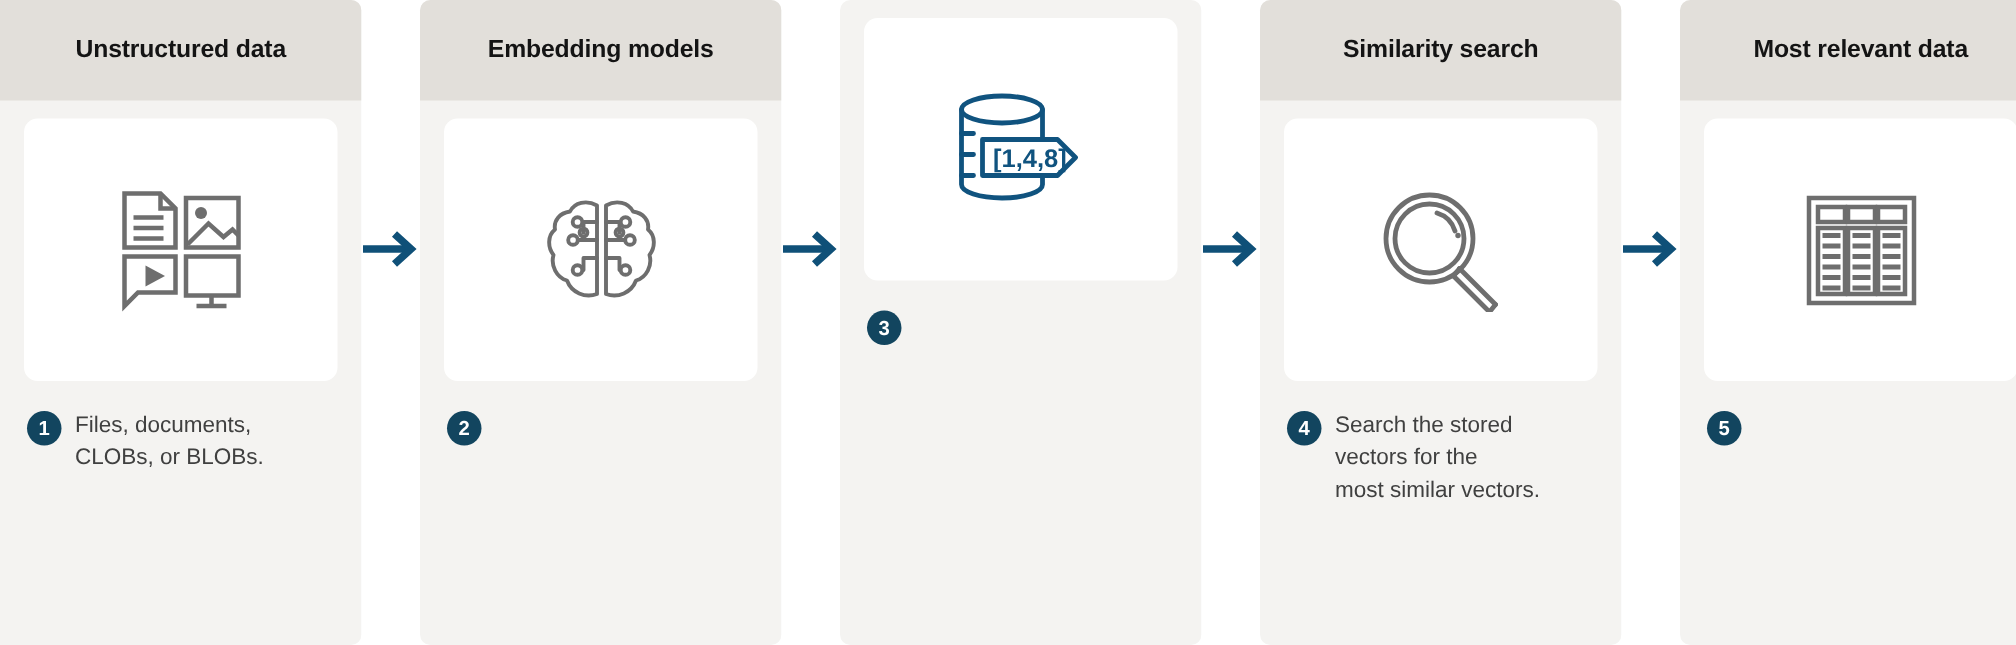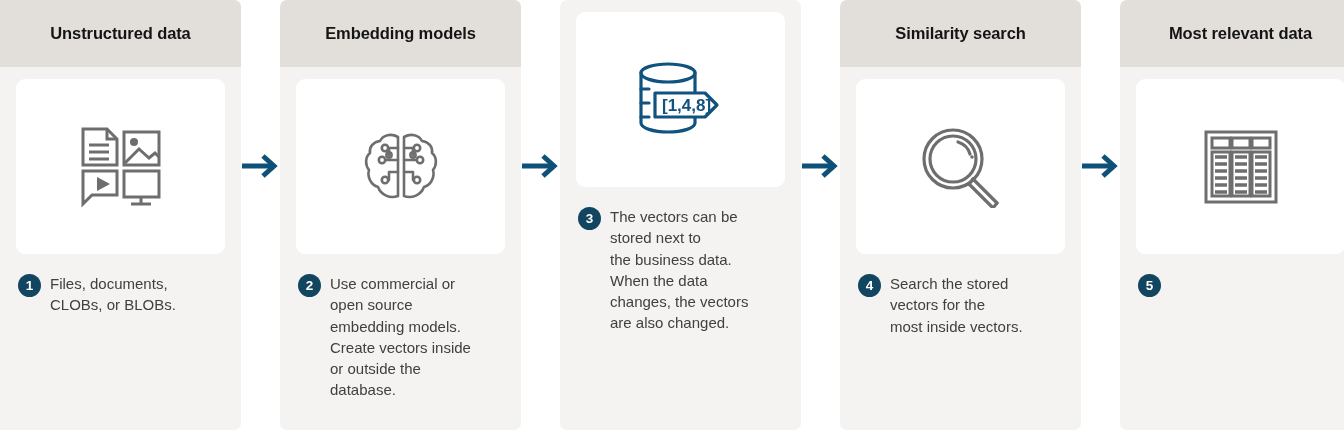--- a/index.html
+++ b/index.html
@@ -180,26 +180,20 @@
           <path d="M42 18 h9 M51 18 v7 M42 30 h12 M42 42 h9 M51 42 v8"></path>
           <circle cx="55" cy="18" r="3.2"></circle>
           <circle cx="58" cy="30" r="3.2"></circle>
           <circle cx="55" cy="50" r="3.2"></circle>
           <circle cx="51" cy="25" r="2.6"></circle>
         </svg>
       </span>
     </div>
     <div class="caption">
       <div class="badge">2</div>
-      <div class="caption-text">Use commercial or
-open source
-embedding models.
-Create vectors inside
-or outside the
-database.</div>
     </div>
   </div>
 
   <div class="connector">
     <span>
       <svg width="37" height="28" viewBox="0 0 37 28" fill="none" stroke="#0f5078" stroke-width="5">
         <path d="M0 14 h30"></path>
         <path d="M21 4 l11 10 l-11 10"></path>
       </svg>
     </span>
@@ -214,26 +208,20 @@
           <path d="M6 14 v50 c0 5 12 9 27 9 s27 -4 27 -9 v-50"></path>
           <path d="M6 30 h8 M6 44 h8 M6 58 h8"></path>
 
           <path d="M20 34 h50 l12 12 l-12 12 h-50 z" fill="#ffffff"></path>
           <text x="27" y="52" font-family="'Liberation Sans', sans-serif" font-size="17" font-weight="bold" fill="#10537f" stroke="none">[1,4,8]</text>
         </svg>
       </span>
     </div>
     <div class="caption">
       <div class="badge">3</div>
-      <div class="caption-text">The vectors can be
-stored next to
-the business data.
-When the data
-changes, the vectors
-are also changed.</div>
     </div>
   </div>
 
   <div class="connector">
     <span>
       <svg width="37" height="28" viewBox="0 0 37 28" fill="none" stroke="#0f5078" stroke-width="5">
         <path d="M0 14 h30"></path>
         <path d="M21 4 l11 10 l-11 10"></path>
       </svg>
     </span>
@@ -252,21 +240,21 @@
           <circle cx="52" cy="31" r="1.8" fill="#6e6e6e" stroke="none"></circle>
           <path d="M53 53 l24 24 M49 58 l24 24"></path>
           <path d="M53 53 l-4 5 M77 77 l-4 5"></path>
         </svg>
       </span>
     </div>
     <div class="caption">
       <div class="badge">4</div>
       <div class="caption-text">Search the stored
 vectors for the
-most inside vectors.</div>
+most similar vectors.</div>
     </div>
   </div>
 
   <div class="connector">
     <span>
       <svg width="37" height="28" viewBox="0 0 37 28" fill="none" stroke="#0f5078" stroke-width="5">
         <path d="M0 14 h30"></path>
         <path d="M21 4 l11 10 l-11 10"></path>
       </svg>
     </span>

